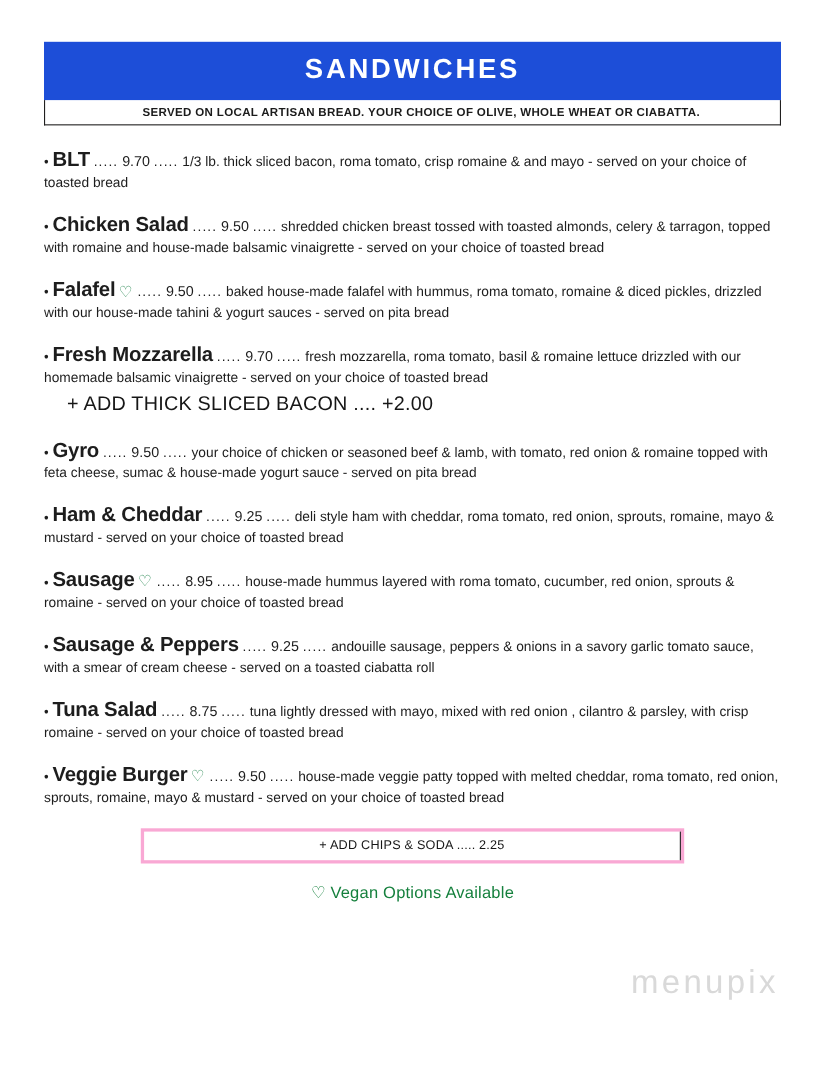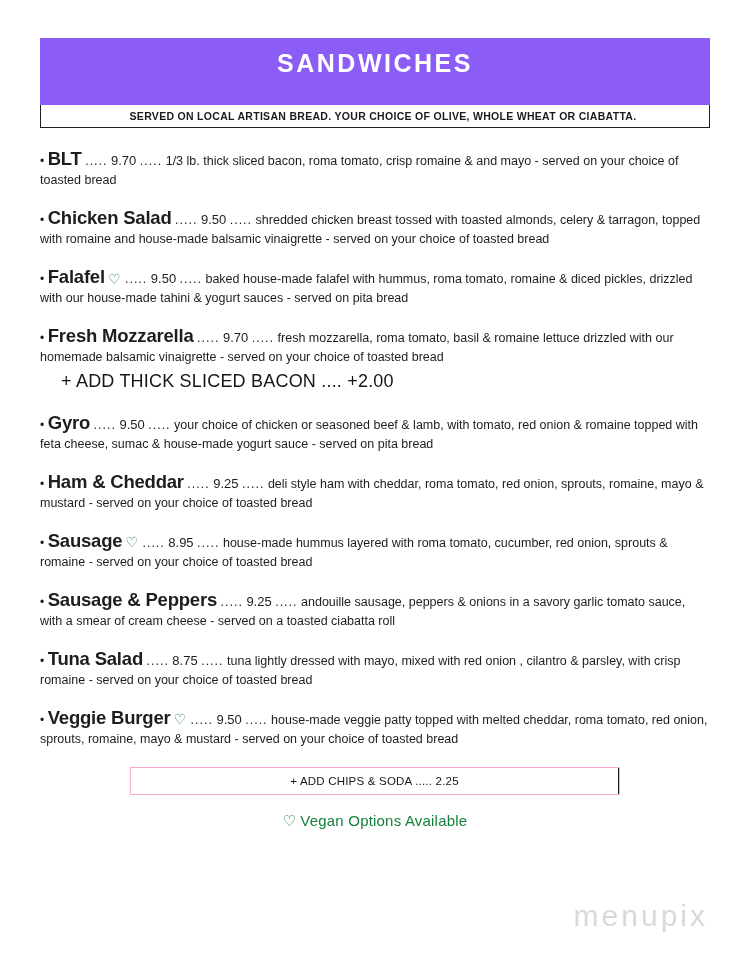--- a/index.html
+++ b/index.html
@@ -17,24 +17,24 @@
   }
   .page {
     position: relative;
     width: 750px;
     height: 971px;
     box-sizing: border-box;
     padding: 38px 40px 0 40px;
   }
   
   .title-bar {
-    background: #8b5cf6;
+    background: #1d4ed8;
     color: #ffffff;
     text-align: center;
-    padding: 11px 0 27px 0;
+    padding: 11px 0 13px 0;
     letter-spacing: 2.5px;
     font-size: 25px;
     font-weight: bold;
     font-family: "Liberation Sans Narrow", "Liberation Sans", sans-serif;
   }
   .subtitle-bar {
     border: 1px solid #201f1f;
     border-top: none;
     text-align: center;
     font-size: 10.5px;
@@ -85,21 +85,21 @@
     display: block;
     margin-left: 21px;
     margin-top: 2px;
     font-size: 18px;
     letter-spacing: 0.2px;
   }
   
   .addons-box {
     margin: 18px auto 0 auto;
     width: 488px;
-    border: 1px solid #f9a8d4;
+    border: 3px solid #f9a8d4;
     display: flex;
     font-size: 11.5px;
     letter-spacing: 0.2px;
   }
   .addons-cell {
     flex: 1;
     text-align: center;
     padding: 7px 4px;
   }
   .addons-cell.left {
@@ -114,21 +114,21 @@
     font-family: "Liberation Sans Narrow", "Liberation Sans", sans-serif;
   }
   .vegan-note .heart {
     font-size: 15px;
     margin-right: 4px;
   }
   
   .watermark {
     position: absolute;
     right: 42px;
-    bottom: 38px;
+    bottom: 60px;
     color: #d9d9d9;
     font-size: 30px;
     letter-spacing: 3px;
     font-weight: normal;
     user-select: none;
   }
 </style>
 </head>
 <body>
 

